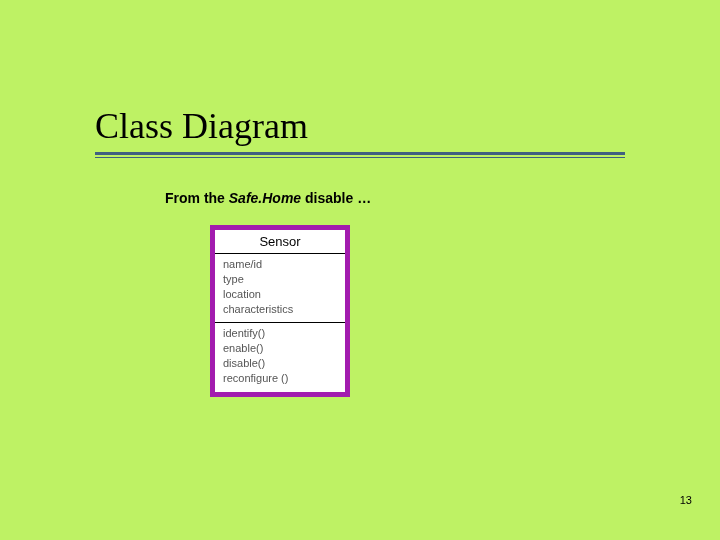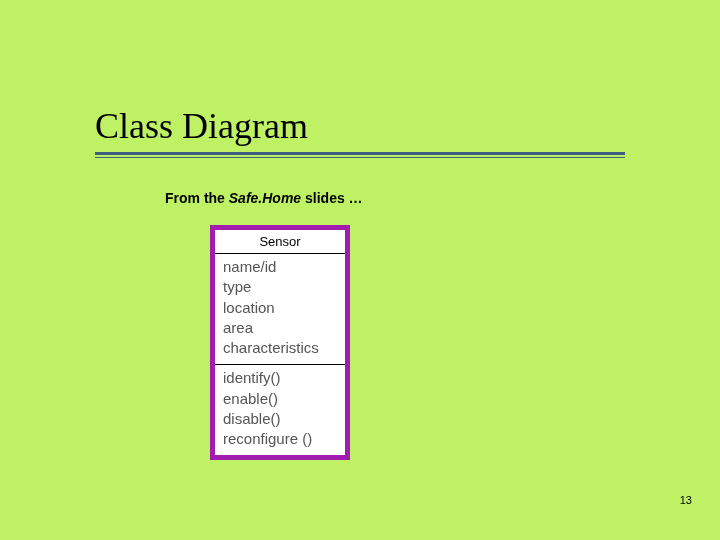--- a/index.html
+++ b/index.html
@@ -62,21 +62,21 @@
   .uml .classname {
     text-align: center;
     font-size: 13px;
     color: #000;
     padding: 4px 8px 4px 8px;
   }
   .uml .sep {
     border-top: 1px solid #000;
   }
   .uml .line {
-    font-size: 15px;
+    font-size: 11px;
     color: #555;
     line-height: 1.35;
     white-space: nowrap;
   }
   .footer {
     position: absolute;
     left: 110px;
     bottom: 34px;
     width: 480px;
     font-size: 9px;
@@ -96,30 +96,29 @@
 </style>
 </head>
 <body>
 
 <div class="slide">
 
   <div class="title">Class Diagram</div>
   <div class="title-rule"></div>
 
   <div class="subtitle">
-    <span>From the </span><span class="ital">Safe.Home</span><span> slides …</span>
+    <span>From the </span><span class="ital">Safe.Home</span><span> disable …</span>
   </div>
 
   <div class="uml">
     <div class="compartment classname">Sensor</div>
     <div class="compartment sep">
       <div class="line">name/id</div>
       <div class="line">type</div>
       <div class="line">location</div>
-      <div class="line">area</div>
       <div class="line">characteristics</div>
     </div>
     <div class="compartment sep">
       <div class="line">identify()</div>
       <div class="line">enable()</div>
       <div class="line">disable()</div>
       <div class="line">reconfigure ()</div>
     </div>
   </div>
 

